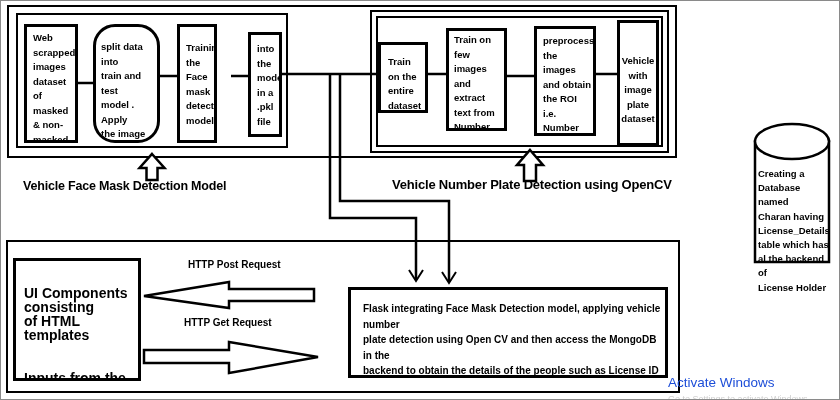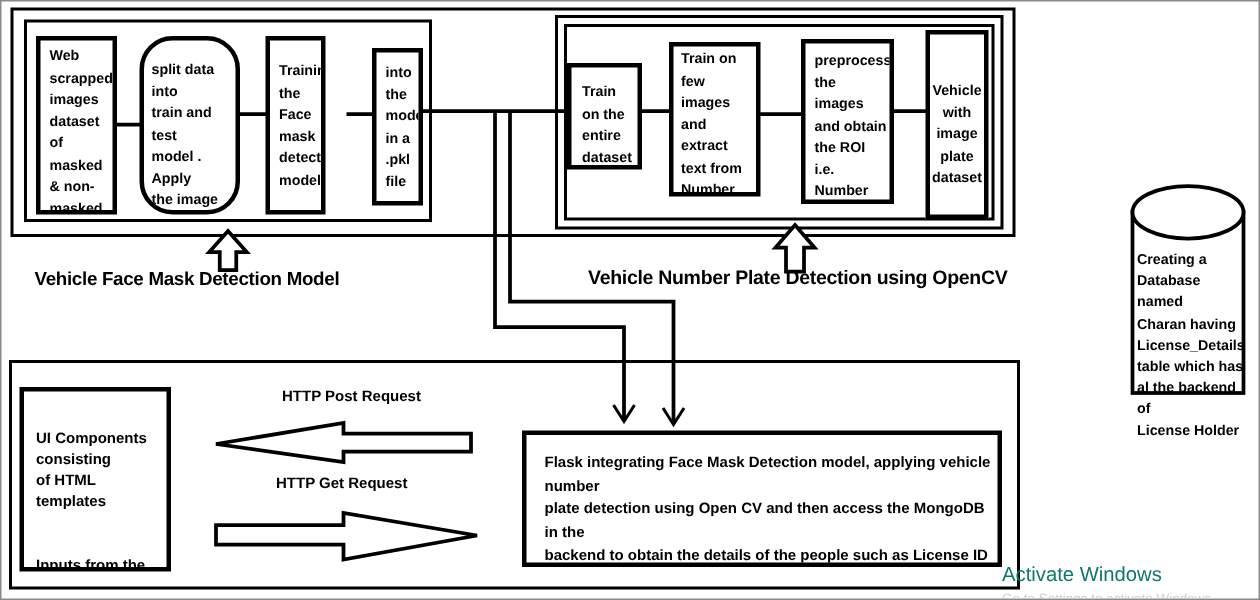--- a/index.html
+++ b/index.html
@@ -23,21 +23,21 @@
     position:absolute;font-size:10px;font-weight:bold;white-space:nowrap;
   }
   .para{margin:0;white-space:pre-line;}
   svg.layer{position:absolute;left:0;top:0;z-index:3;pointer-events:none;}
   .cyl-text{
     position:absolute;left:757px;top:166px;width:72px;z-index:4;
     font-size:9.5px;font-weight:bold;line-height:14.2px;white-space:pre-line;
   }
   .watermark1{
     position:absolute;left:667px;top:374px;font-size:13.5px;
-    color:#0f766e;white-space:nowrap;z-index:5;
+    color:#1d4ed8;white-space:nowrap;z-index:5;
   }
   .watermark2{
     position:absolute;left:667px;top:393px;font-size:9px;
     color:#cfcfcf;white-space:nowrap;z-index:5;
   }
 </style>
 </head>
 <body>
 
 <div class="canvas">
@@ -94,21 +94,21 @@
 with
 image
 plate
 dataset</div>
 
   <div class="seclabel" style="left:391px;top:176px;font-size:13px;">Vehicle Number Plate Detection using OpenCV</div>
   <div class="seclabel" style="left:22px;top:178px;font-size:12.5px;">Vehicle Face Mask Detection Model</div>
 
   <div class="frame" style="left:5px;top:239px;width:674px;height:153px;border-width:2.5px;"></div>
 
-  <div class="nodebox" style="left:12px;top:257px;width:101px;height:123px;font-size:10px;line-height:14px;padding:11px 2px 0 8px;">
+  <div class="nodebox" style="left:12px;top:257px;width:128px;height:123px;font-size:14px;line-height:14px;padding:11px 2px 0 8px;">
     <p class="para">UI Components consisting
 of HTML templates</p>
     <p class="para" style="margin-top:15px;">Inputs from the user to
 obtain images of people
 inside vehicle and Car
 Number Plate</p>
   </div>
 
   <div class="httplabel" style="left:187px;top:258px;">HTTP Post Request</div>
   <div class="httplabel" style="left:183px;top:316px;">HTTP Get Request</div>

